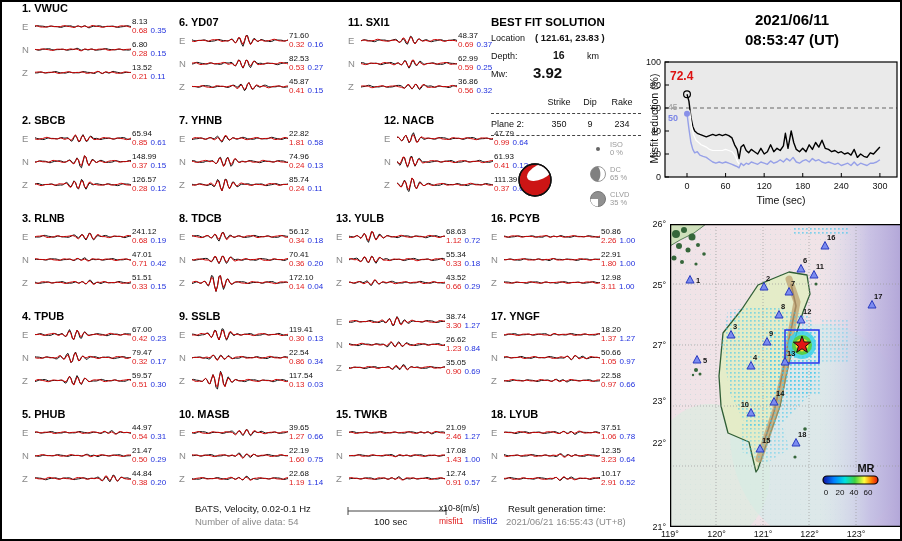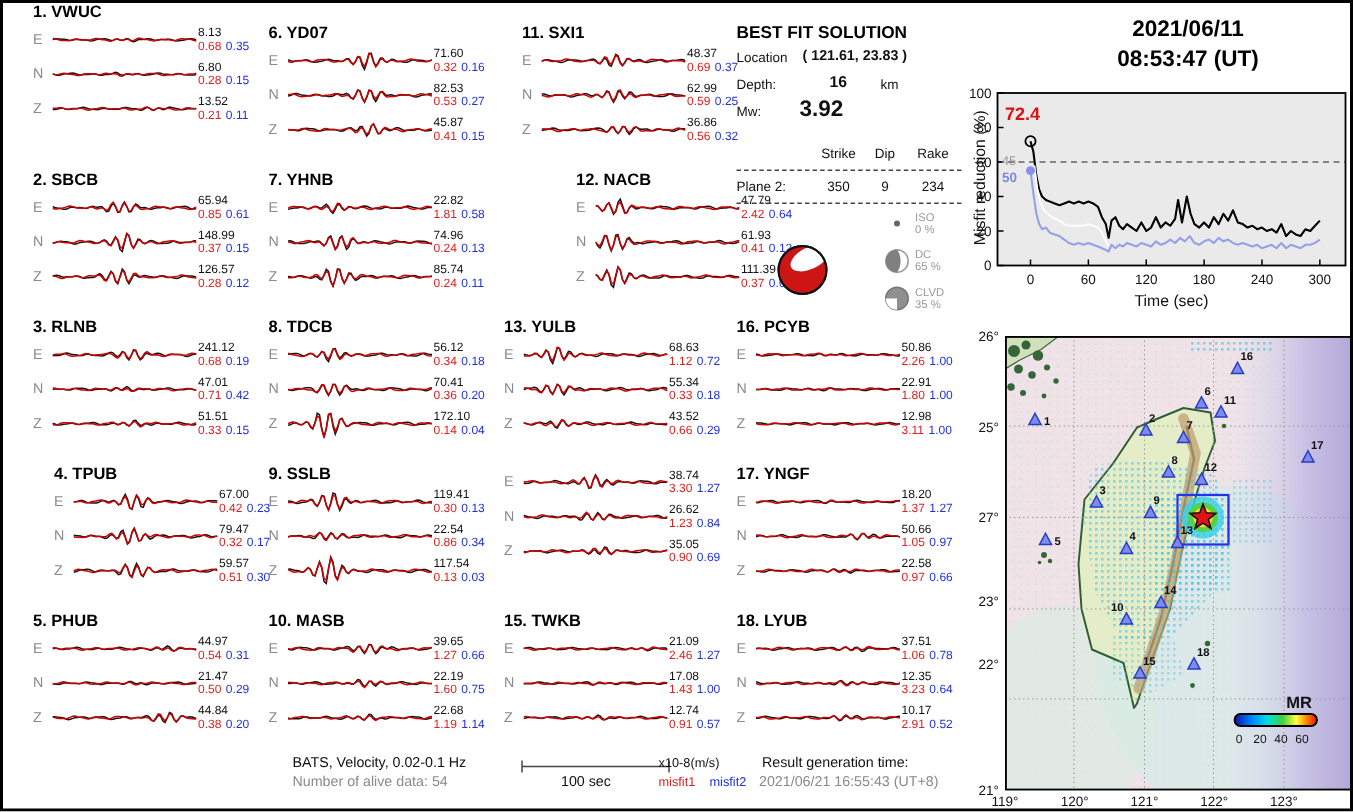--- a/index.html
+++ b/index.html
@@ -157,21 +157,21 @@
           <svg class="wv" viewBox="0 0 96 23">
             <path d="M0.0,11.08L1.5,11.71L3.0,12.31L4.5,12.41L6.0,12.11L7.5,11.84L9.0,11.72L10.5,11.53L12.0,11.18L13.5,11.01L15.0,11.29L16.5,11.78L18.0,11.95L19.5,11.69L21.0,11.37L22.5,11.23L24.0,11.11L25.5,10.82L27.0,10.61L28.5,10.88L30.0,11.54L31.5,12.07L33.0,12.20L34.5,12.16L36.0,12.15L37.5,11.92L39.0,11.35L40.5,10.99L42.0,11.42L43.5,12.04L45.0,11.72L46.5,10.74L48.0,10.80L49.5,12.29L51.0,13.13L52.5,11.65L54.0,9.40L55.5,9.18L57.0,11.07L58.5,12.60L60.0,12.32L61.5,11.41L63.0,11.42L64.5,12.19L66.0,12.49L67.5,11.89L69.0,11.14L70.5,10.99L72.0,11.38L73.5,11.71L75.0,11.73L76.5,11.67L78.0,11.76L79.5,11.77L81.0,11.39L82.5,10.78L84.0,10.49L85.5,10.73L87.0,11.16L88.5,11.44L90.0,11.64L91.5,11.98L93.0,12.33L94.5,12.27L96.0,11.77" fill="none" stroke="#151515" stroke-width="1"></path>
             <path d="M0.0,11.99L1.5,12.30L3.0,12.25L4.5,11.70L6.0,11.04L7.5,10.76L9.0,10.82L10.5,10.90L12.0,10.92L13.5,11.17L15.0,11.68L16.5,12.06L18.0,11.92L19.5,11.48L21.0,11.24L22.5,11.32L24.0,11.45L25.5,11.45L27.0,11.57L28.5,11.99L30.0,12.41L31.5,12.34L33.0,11.83L34.5,11.36L36.0,11.16L37.5,10.91L39.0,10.52L40.5,10.55L42.0,11.38L43.5,12.23L45.0,11.93L46.5,10.84L48.0,10.73L49.5,12.02L51.0,12.84L52.5,11.69L54.0,10.02L55.5,10.26L57.0,12.23L58.5,13.50L60.0,12.83L61.5,11.50L63.0,11.07L64.5,11.39L66.0,11.40L67.5,10.87L69.0,10.52L70.5,10.86L72.0,11.51L73.5,11.82L75.0,11.69L76.5,11.54L78.0,11.55L79.5,11.50L81.0,11.22L82.5,11.02L84.0,11.28L85.5,11.88L87.0,12.30L88.5,12.28L90.0,12.07L91.5,11.95L93.0,11.76L94.5,11.29L96.0,10.73" fill="none" stroke="#cc0000" stroke-width="1"></path>
           </svg>
           <div class="vals">
             <div class="amp">51.51</div>
             <div class="mis"><span class="m1">0.33</span><span class="m2">0.15</span></div>
           </div>
         </div>
       </div>
-      <div class="station" style="left: 34px; top: 308px;">
+      <div class="station" style="left: 20px; top: 308px;">
         <div class="st-head">4. TPUB</div>
         <div class="st-row">
           <span class="comp">E</span>
           <svg class="wv" viewBox="0 0 96 23">
             <path d="M0.0,11.50L1.5,11.50L3.0,11.18L4.5,10.72L6.0,10.66L7.5,11.22L9.0,11.91L10.5,12.24L12.0,12.27L13.5,12.33L15.0,12.39L16.5,12.06L18.0,11.28L19.5,10.68L21.0,10.85L22.5,11.51L24.0,11.69L25.5,10.98L27.0,10.48L28.5,11.65L30.0,13.58L31.5,13.06L33.0,9.25L34.5,6.60L36.0,9.67L37.5,15.54L39.0,16.54L40.5,11.30L42.0,7.25L43.5,9.82L45.0,14.77L46.5,15.24L48.0,11.42L49.5,8.79L51.0,9.73L52.5,11.71L54.0,12.28L55.5,11.83L57.0,11.58L58.5,11.53L60.0,11.20L61.5,10.76L63.0,10.69L64.5,10.98L66.0,11.25L67.5,11.45L69.0,11.88L70.5,12.47L72.0,12.73L73.5,12.33L75.0,11.65L76.5,11.27L78.0,11.24L79.5,11.22L81.0,11.08L82.5,11.17L84.0,11.61L85.5,12.00L87.0,11.83L88.5,11.25L90.0,10.82L91.5,10.80L93.0,10.90L94.5,10.91L96.0,11.08" fill="none" stroke="#151515" stroke-width="1"></path>
             <path d="M0.0,11.62L1.5,11.58L3.0,11.36L4.5,11.20L6.0,11.49L7.5,12.08L9.0,12.37L10.5,12.05L12.0,11.52L13.5,11.20L15.0,11.03L16.5,10.70L18.0,10.34L19.5,10.46L21.0,11.27L22.5,12.19L24.0,12.32L25.5,11.53L27.0,10.95L28.5,11.81L30.0,13.33L31.5,12.89L33.0,9.86L34.5,7.97L36.0,10.83L37.5,15.75L39.0,16.16L40.5,11.08L42.0,7.06L43.5,8.85L45.0,12.96L46.5,13.57L48.0,10.81L49.5,9.14L51.0,10.33L52.5,12.19L54.0,12.71L55.5,12.23L57.0,11.77L58.5,11.47L60.0,11.17L61.5,11.12L63.0,11.51L64.5,11.98L66.0,12.12L67.5,12.04L69.0,12.02L70.5,11.99L72.0,11.58L73.5,10.83L75.0,10.32L76.5,10.45L78.0,10.95L79.5,11.31L81.0,11.46L82.5,11.72L84.0,12.09L85.5,12.14L87.0,11.68L88.5,11.14L90.0,11.09L91.5,11.48L93.0,11.81L94.5,11.90L96.0,12.00" fill="none" stroke="#cc0000" stroke-width="1"></path>
           </svg>
           <div class="vals">
             <div class="amp">67.00</div>
             <div class="mis"><span class="m1">0.42</span><span class="m2">0.23</span></div>
@@ -455,21 +455,21 @@
       <div class="station" style="left: 334px; top: 112px; margin-left: 48px;">
         <div class="st-head">12. NACB</div>
         <div class="st-row">
           <span class="comp">E</span>
           <svg class="wv" viewBox="0 0 96 23">
             <path d="M0.0,10.39L1.5,10.27L3.0,12.04L4.5,13.90L6.0,12.89L7.5,9.44L9.0,8.24L10.5,11.91L12.0,15.85L13.5,13.94L15.0,7.95L16.5,5.72L18.0,9.91L19.5,14.69L21.0,14.64L22.5,11.61L24.0,10.26L25.5,11.33L27.0,12.35L28.5,12.05L30.0,11.38L31.5,11.20L33.0,11.38L34.5,11.64L36.0,11.97L37.5,12.22L39.0,11.99L40.5,11.30L42.0,10.68L43.5,10.55L45.0,10.71L46.5,10.81L48.0,10.94L49.5,11.42L51.0,12.12L52.5,12.46L54.0,12.18L55.5,11.66L57.0,11.44L58.5,11.49L60.0,11.46L61.5,11.34L63.0,11.48L64.5,11.98L66.0,12.35L67.5,12.11L69.0,11.47L70.5,10.98L72.0,10.83L73.5,10.73L75.0,10.54L76.5,10.62L78.0,11.22L79.5,11.98L81.0,12.29L82.5,12.07L84.0,11.76L85.5,11.68L87.0,11.63L88.5,11.37L90.0,11.16L91.5,11.42L93.0,12.03L94.5,12.37L96.0,12.14" fill="none" stroke="#151515" stroke-width="1"></path>
             <path d="M0.0,9.91L1.5,10.30L3.0,12.07L4.5,13.63L6.0,12.61L7.5,9.48L9.0,8.32L10.5,11.45L12.0,15.07L13.5,13.91L15.0,9.30L16.5,7.72L18.0,11.36L19.5,15.25L21.0,14.80L22.5,11.62L24.0,9.83L25.5,10.32L27.0,11.19L28.5,11.29L30.0,11.10L31.5,11.15L33.0,11.35L34.5,11.56L36.0,11.76L37.5,11.74L39.0,11.33L40.5,10.83L42.0,10.80L43.5,11.31L45.0,11.88L46.5,12.12L48.0,12.20L49.5,12.38L51.0,12.46L52.5,12.05L54.0,11.25L55.5,10.69L57.0,10.72L58.5,11.04L60.0,11.21L61.5,11.26L63.0,11.49L64.5,11.83L66.0,11.82L67.5,11.32L69.0,10.81L70.5,10.81L72.0,11.22L73.5,11.58L75.0,11.76L76.5,12.05L78.0,12.50L79.5,12.68L81.0,12.23L82.5,11.45L84.0,10.97L85.5,10.96L87.0,11.03L88.5,10.98L90.0,11.07L91.5,11.49L93.0,11.92L94.5,11.85L96.0,11.31" fill="none" stroke="#cc0000" stroke-width="1"></path>
           </svg>
           <div class="vals">
             <div class="amp">47.79</div>
-            <div class="mis"><span class="m1">2.42</span><span class="m2">0.64</span></div>
+            <div class="mis"><span class="m1">0.99</span><span class="m2">0.64</span></div>
           </div>
         </div>
         <div class="st-row">
           <span class="comp">N</span>
           <svg class="wv" viewBox="0 0 96 23">
             <path d="M0.0,11.19L1.5,13.86L3.0,15.33L4.5,12.48L6.0,7.73L7.5,7.61L9.0,13.31L10.5,17.27L12.0,13.42L13.5,6.77L15.0,6.47L16.5,12.45L18.0,16.24L19.5,13.58L21.0,9.17L22.5,8.35L24.0,10.44L25.5,11.92L27.0,11.86L28.5,11.70L30.0,12.12L31.5,12.45L33.0,12.25L34.5,11.89L36.0,11.69L37.5,11.46L39.0,11.11L40.5,10.96L42.0,11.33L43.5,11.89L45.0,12.04L46.5,11.68L48.0,11.28L49.5,11.12L51.0,10.98L52.5,10.68L54.0,10.49L55.5,10.86L57.0,11.66L58.5,12.27L60.0,12.35L61.5,12.16L63.0,12.08L64.5,11.99L66.0,11.60L67.5,11.07L69.0,10.95L70.5,11.38L72.0,11.87L73.5,11.94L75.0,11.70L76.5,11.52L78.0,11.44L79.5,11.13L81.0,10.59L82.5,10.32L84.0,10.71L85.5,11.44L87.0,11.93L88.5,12.06L90.0,12.15L91.5,12.31L93.0,12.21L94.5,11.68L96.0,11.10" fill="none" stroke="#151515" stroke-width="1"></path>
             <path d="M0.0,11.45L1.5,13.15L3.0,13.79L4.5,10.98L6.0,6.99L7.5,7.33L9.0,12.77L10.5,16.57L12.0,13.49L13.5,7.82L15.0,7.44L16.5,12.34L18.0,15.43L19.5,13.23L21.0,9.75L22.5,9.40L24.0,11.45L25.5,12.86L27.0,12.78L28.5,12.29L30.0,11.98L31.5,11.53L33.0,10.95L34.5,10.65L36.0,10.71L37.5,10.82L39.0,10.89L40.5,11.20L42.0,11.78L43.5,12.15L45.0,11.94L46.5,11.41L48.0,11.14L49.5,11.28L51.0,11.47L52.5,11.50L54.0,11.66L55.5,12.14L57.0,12.59L58.5,12.47L60.0,11.81L61.5,11.18L63.0,10.93L64.5,10.85L66.0,10.68L67.5,10.63L69.0,11.03L70.5,11.71L72.0,12.07L73.5,11.84L75.0,11.44L76.5,11.31L78.0,11.37L79.5,11.31L81.0,11.21L82.5,11.47L84.0,12.12L85.5,12.62L87.0,12.50L88.5,11.98L90.0,11.55L91.5,11.32L93.0,11.00L94.5,10.57L96.0,10.47" fill="none" stroke="#cc0000" stroke-width="1"></path>
           </svg>
           <div class="vals">
             <div class="amp">61.93</div>

